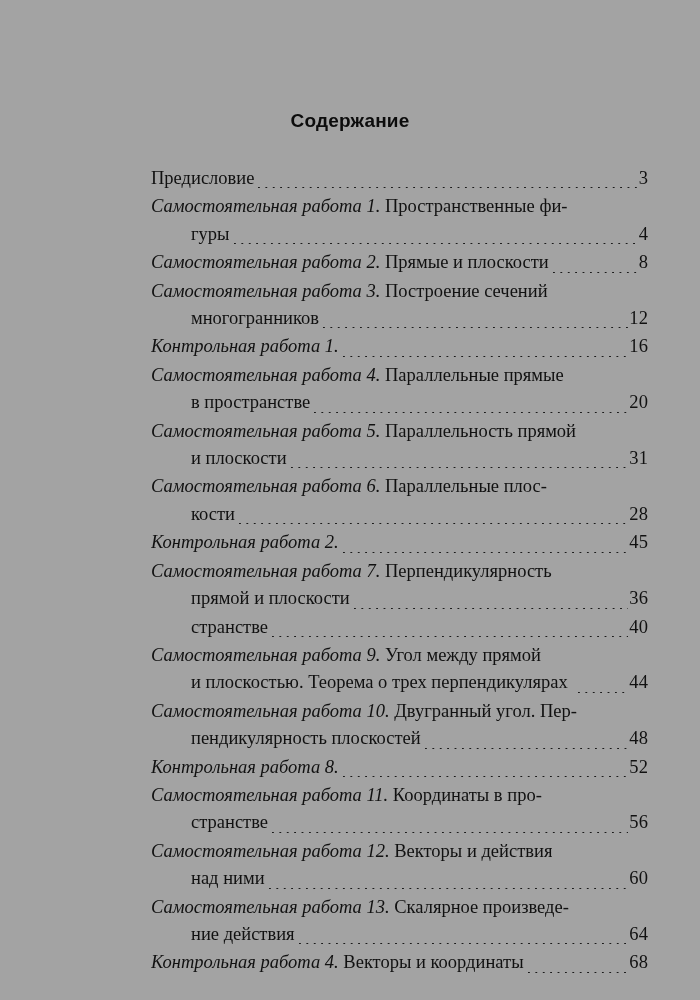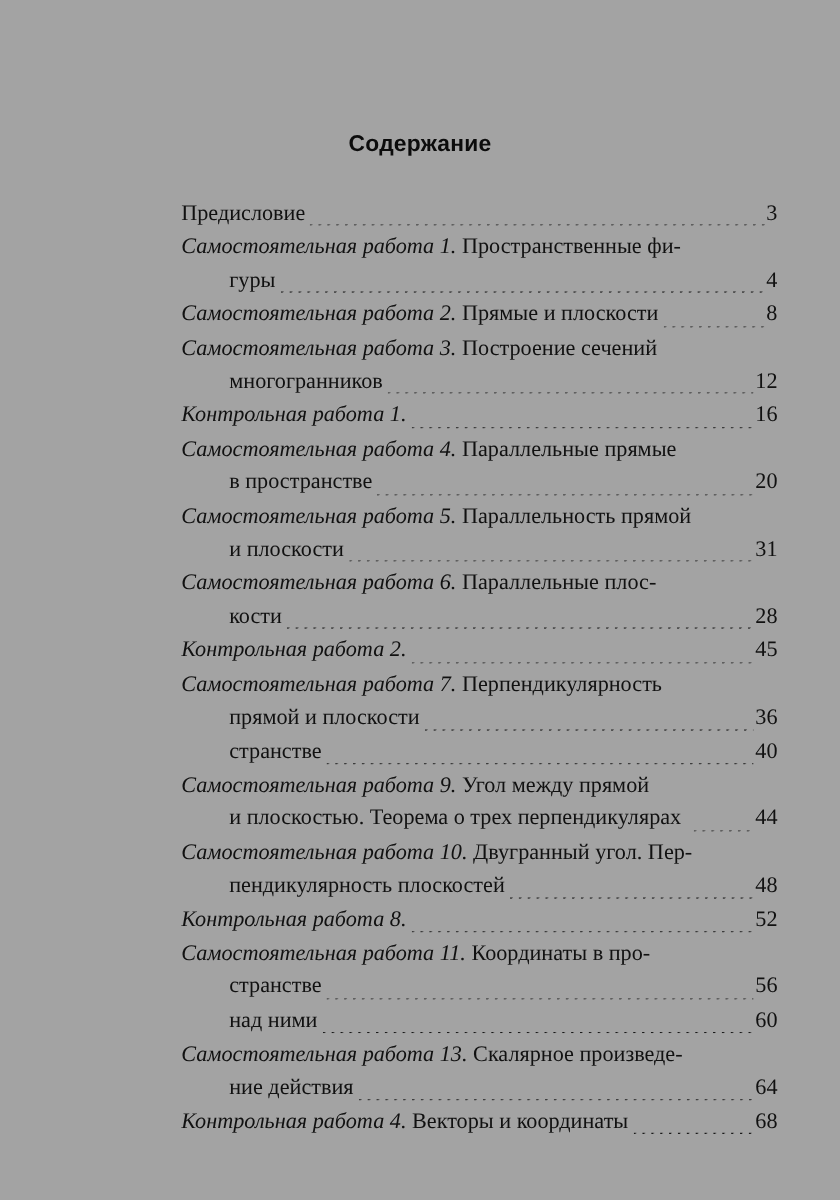--- a/index.html
+++ b/index.html
@@ -246,20 +246,23 @@
         <div class="toc-line nolead">
           <span class="line-text"><span class="kind">Самостоятельная работа 11.</span><span class="titletext"> Координаты в про-</span></span>
         </div>
         <div class="toc-line indent">
           <span class="line-text"><span class="titletext">странстве</span></span>
           <span class="leader"></span>
           <span class="pagenum">56</span>
         </div>
       </div>
       <div class="toc-entry">
+        <div class="toc-line nolead">
+          <span class="line-text"><span class="kind">Самостоятельная работа 12.</span><span class="titletext"> Векторы и действия</span></span>
+        </div>
         <div class="toc-line indent">
           <span class="line-text"><span class="titletext">над ними</span></span>
           <span class="leader"></span>
           <span class="pagenum">60</span>
         </div>
       </div>
       <div class="toc-entry">
         <div class="toc-line nolead">
           <span class="line-text"><span class="kind">Самостоятельная работа 13.</span><span class="titletext"> Скалярное произведе-</span></span>
         </div>

